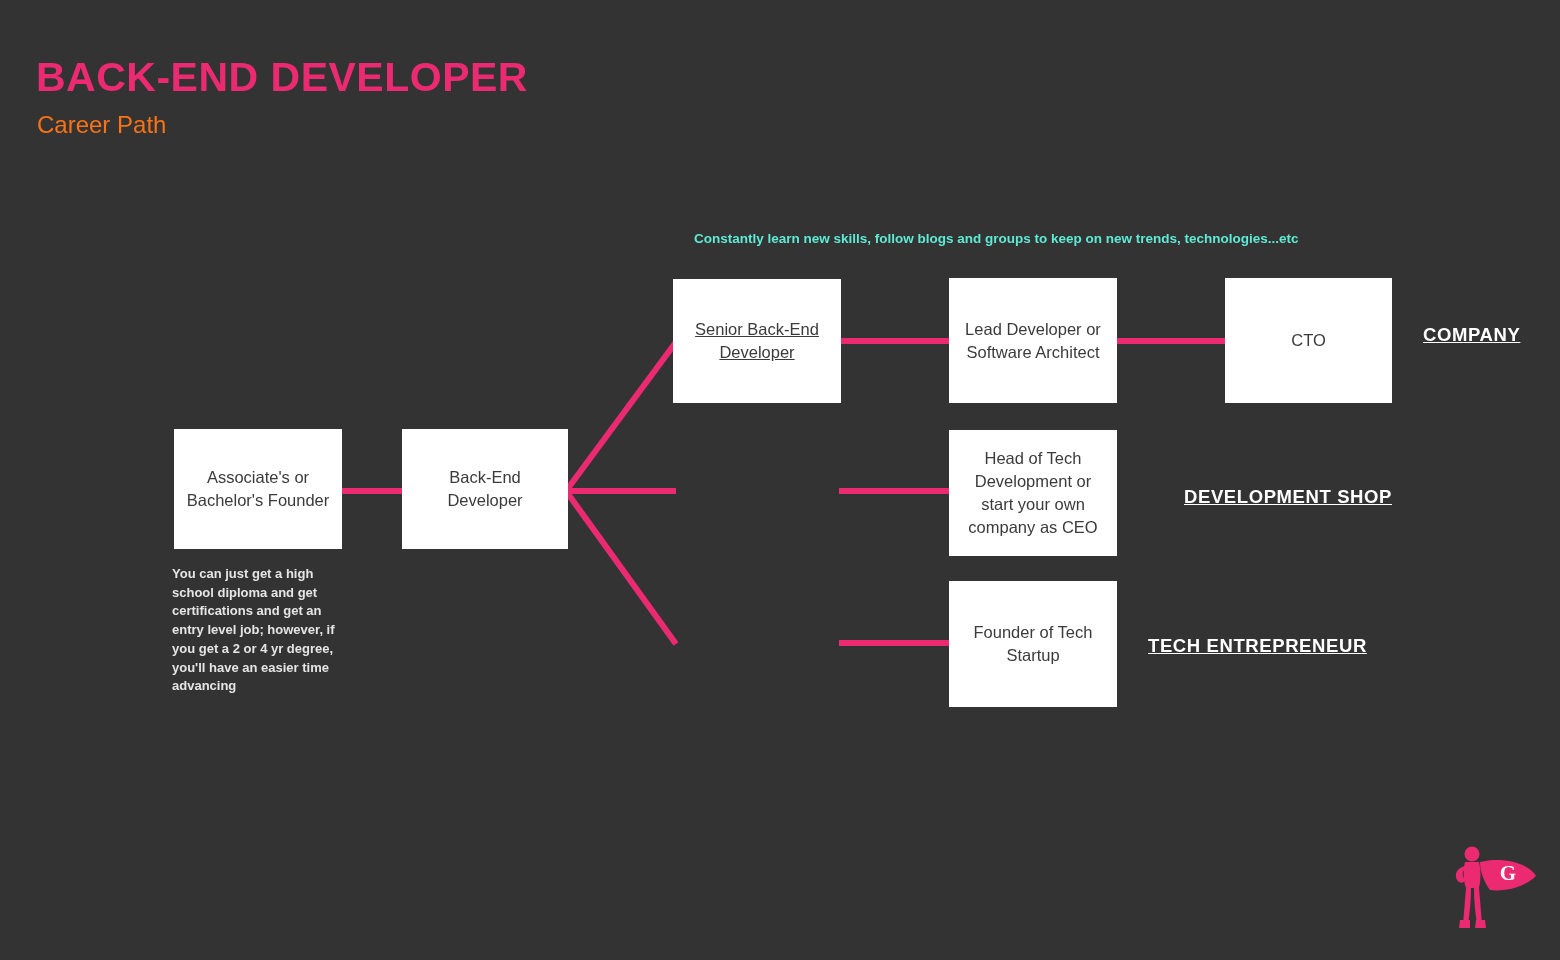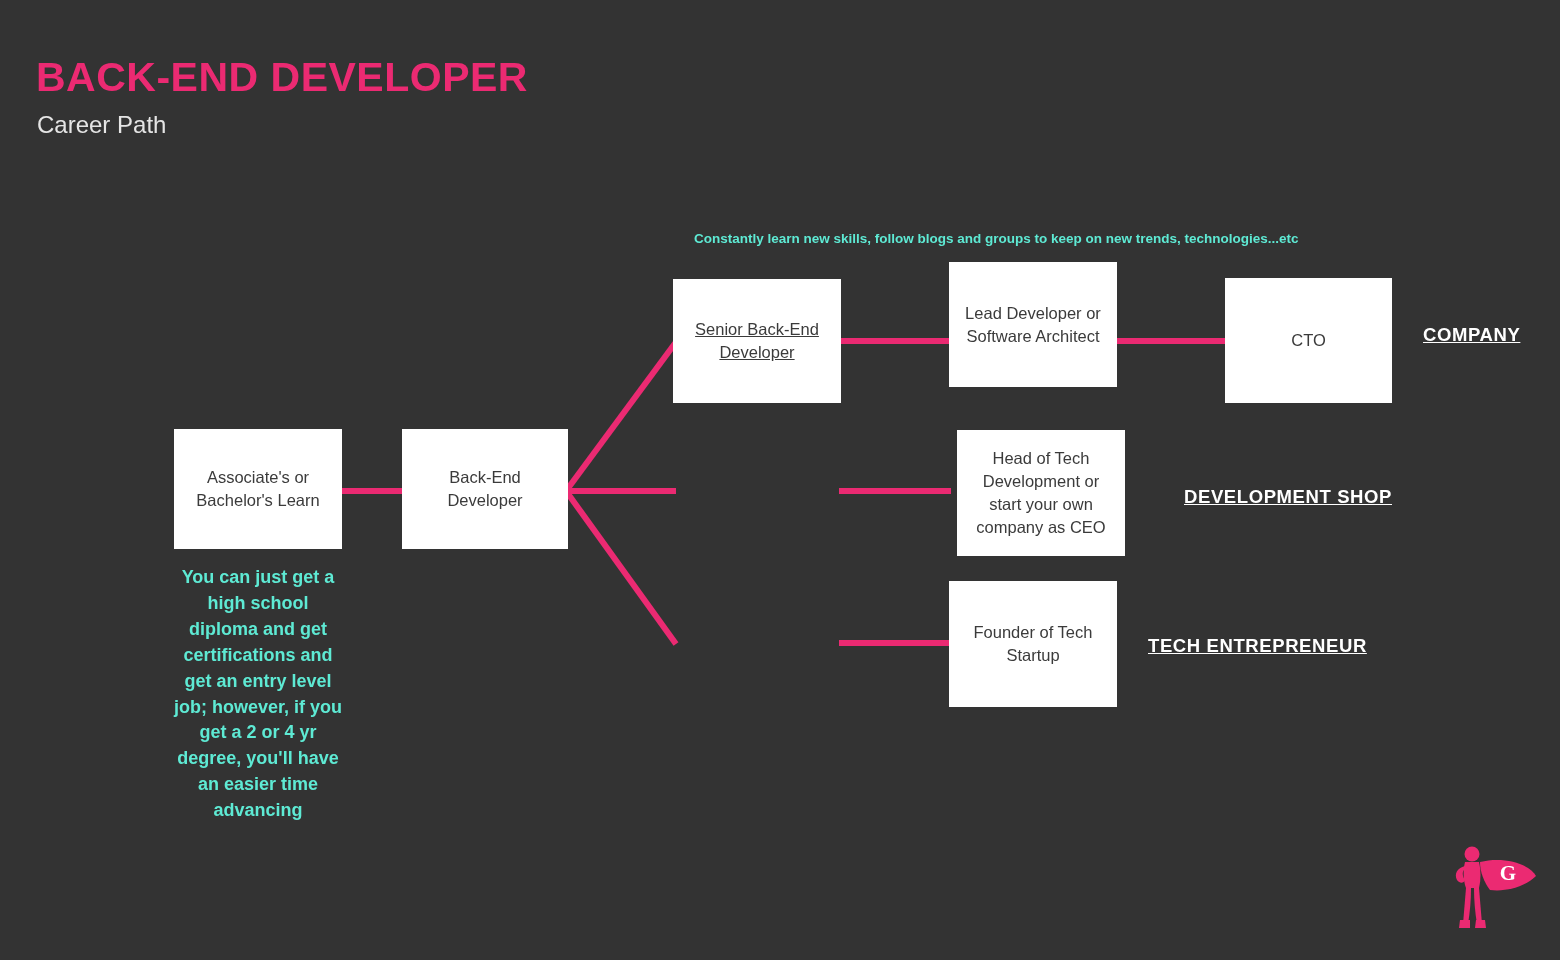--- a/index.html
+++ b/index.html
@@ -32,21 +32,21 @@
     color: #EB2A72;
     line-height: 1;
     white-space: nowrap;
   }
   .subtitle {
     position: absolute;
     left: 37px;
     top: 113px;
     font-size: 24px;
     font-weight: normal;
-    color: #e5e5e5;
+    color: #f97316;
     line-height: 1;
     white-space: nowrap;
   }
 
   
   .top-note {
     position: absolute;
     left: 694px;
     top: 231px;
     font-size: 13.5px;
@@ -93,25 +93,24 @@
     z-index: 3;
     text-decoration: underline;
   }
 
   
   .side-note {
     position: absolute;
     left: 172px;
     top: 565px;
     width: 172px;
-    color: #5eead4;
-    font-size: 18px;
+    color: #e5e5e5;
+    font-size: 13px;
     font-weight: bold;
     line-height: 1.44;
-    text-align: center;
     z-index: 3;
   }
 
   
   .logo {
     position: absolute;
     left: 1446px;
     top: 840px;
     width: 96px;
     height: 96px;
@@ -140,40 +139,40 @@
       <line x1="839" y1="341" x2="951" y2="341"></line>
       <line x1="1115" y1="341" x2="1228" y2="341"></line>
 
       <line x1="839" y1="491" x2="951" y2="491"></line>
 
       <line x1="839" y1="643" x2="951" y2="643"></line>
     </g>
   </svg>
 
   <div class="node" style="left:174px; top:429px; width:168px; height:120px;">
-    <span>Associate's or Bachelor's Learn</span>
+    <span>Associate's or Bachelor's Founder</span>
   </div>
 
   <div class="side-note">You can just  get a high school diploma and get certifications and get an entry level job; however, if you get a 2 or 4 yr degree, you'll have an easier time advancing</div>
 
   <div class="node" style="left:402px; top:429px; width:166px; height:120px;">
     <span>Back-End Developer</span>
   </div>
 
   <div class="node" style="left:673px; top:279px; width:168px; height:124px;text-decoration:underline;">
     <span>Senior Back-End Developer</span>
   </div>
 
 
 
-  <div class="node" style="left:949px; top:262px; width:168px; height:125px;justify-content:flex-end;">
+  <div class="node" style="left:949px; top:278px; width:168px; height:125px;justify-content:flex-end;">
     <span>Lead Developer or Software Architect</span>
   </div>
 
-  <div class="node" style="left:949px; top:430px; width:168px; height:126px;margin-left:8px;">
+  <div class="node" style="left:949px; top:430px; width:168px; height:126px;">
     <span>Head of Tech Development or start your own company as CEO</span>
   </div>
 
   <div class="node" style="left:1225px; top:278px; width:167px; height:125px;">
     <span>CTO</span>
   </div>
 
   <div class="node" style="left:949px; top:581px; width:168px; height:126px;">
     <span>Founder of Tech Startup</span>
   </div>

